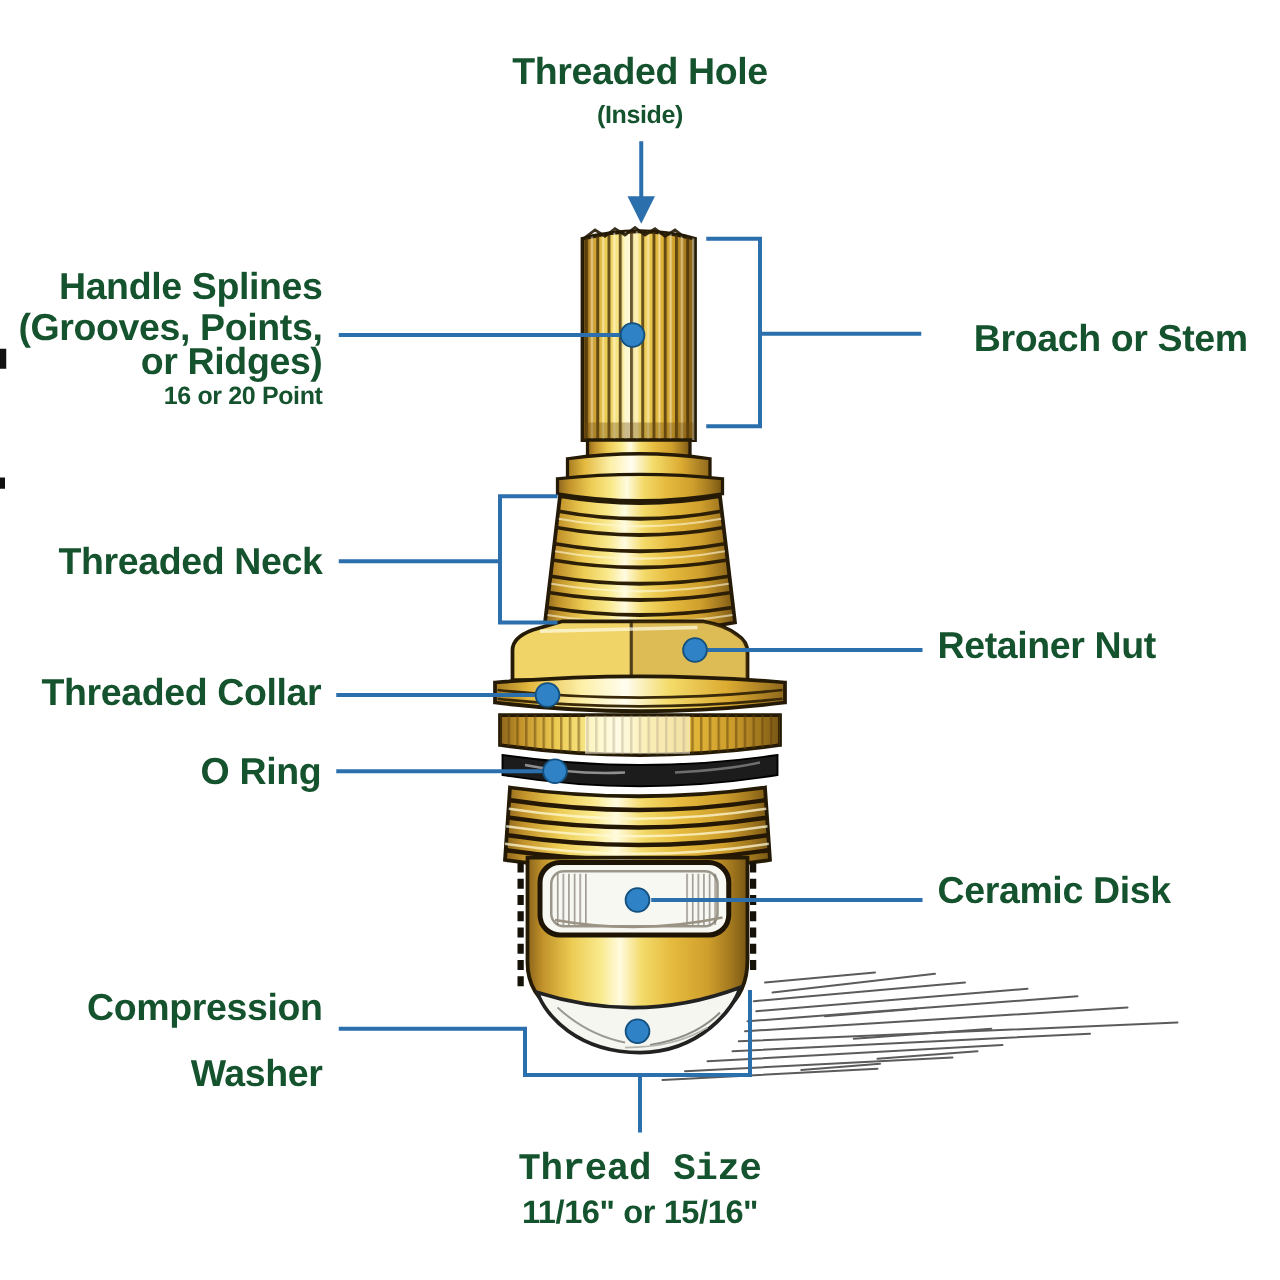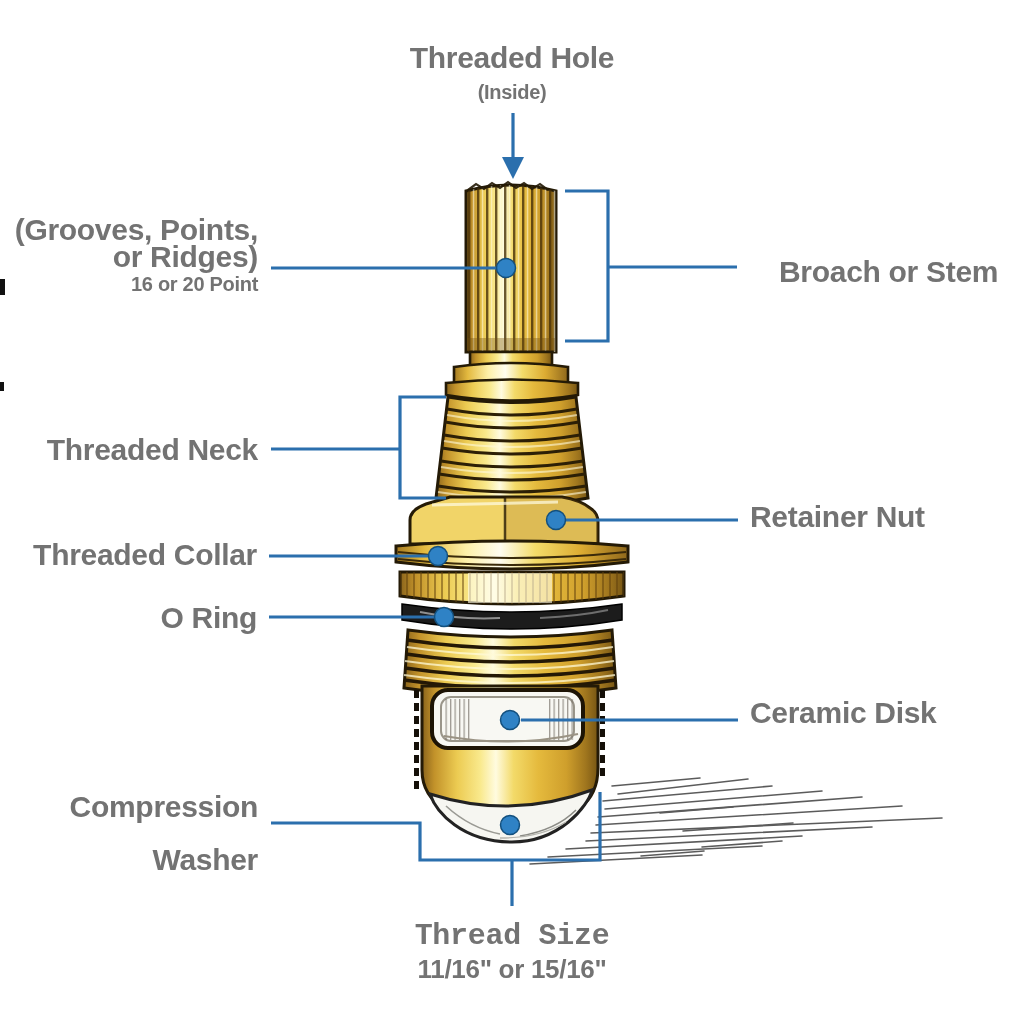--- a/index.html
+++ b/index.html
@@ -1,21 +1,21 @@
 <!DOCTYPE html>
 <html><head>
 <meta charset="utf-8">
 <style>
   html,body{margin:0;padding:0;}
   body{
     width:1024px;height:1024px;position:relative;background:#ffffff;
     font-family:"Liberation Sans","DejaVu Sans",sans-serif;color:#141414;overflow:hidden;
   }
   .abs{position:absolute;}
-  .lbl{font-weight:bold;color:#737373;letter-spacing:-0.3px;white-space:nowrap;}
+  .lbl{font-weight:bold;color:#14532d;letter-spacing:-0.3px;white-space:nowrap;}
   .t30{font-size:30px;line-height:33px;}
   .t24{font-size:30px;line-height:27px;}
   .t25{font-size:20px;line-height:28px;}
   .t26{font-size:26px;line-height:30px;}
   .right{text-align:right;}
   .center{text-align:center;}
   svg{position:absolute;left:0;top:0;}
 </style>
 </head>
 <body>
@@ -205,20 +205,21 @@
   <g fill="#111111">
     <rect x="0" y="279" width="5" height="16"></rect>
     <rect x="0" y="382" width="4" height="9"></rect>
   </g>
 </svg>
 
 <div class="abs lbl t30 center" style="left:512px;top:41px;transform:translateX(-50%);">Threaded Hole</div>
 <div class="abs lbl t25 center" style="left:512px;top:78px;transform:translateX(-50%);">(Inside)</div>
 
 <div class="abs right" style="right:766px;top:213px;">
+  <div class="lbl t30">Handle Splines</div>
   <div class="lbl t24" style="margin-top:3px;">(Grooves, Points,</div>
   <div class="lbl t24">or Ridges)</div>
   <div class="lbl t25">16 or 20 Point</div>
 </div>
 
 <div class="abs lbl t30" style="left:779px;top:255px;">Broach or Stem</div>
 
 <div class="abs lbl t30 right" style="right:766px;top:433px;">Threaded Neck</div>
 
 <div class="abs lbl t30" style="left:750px;top:500px;">Retainer Nut</div>

